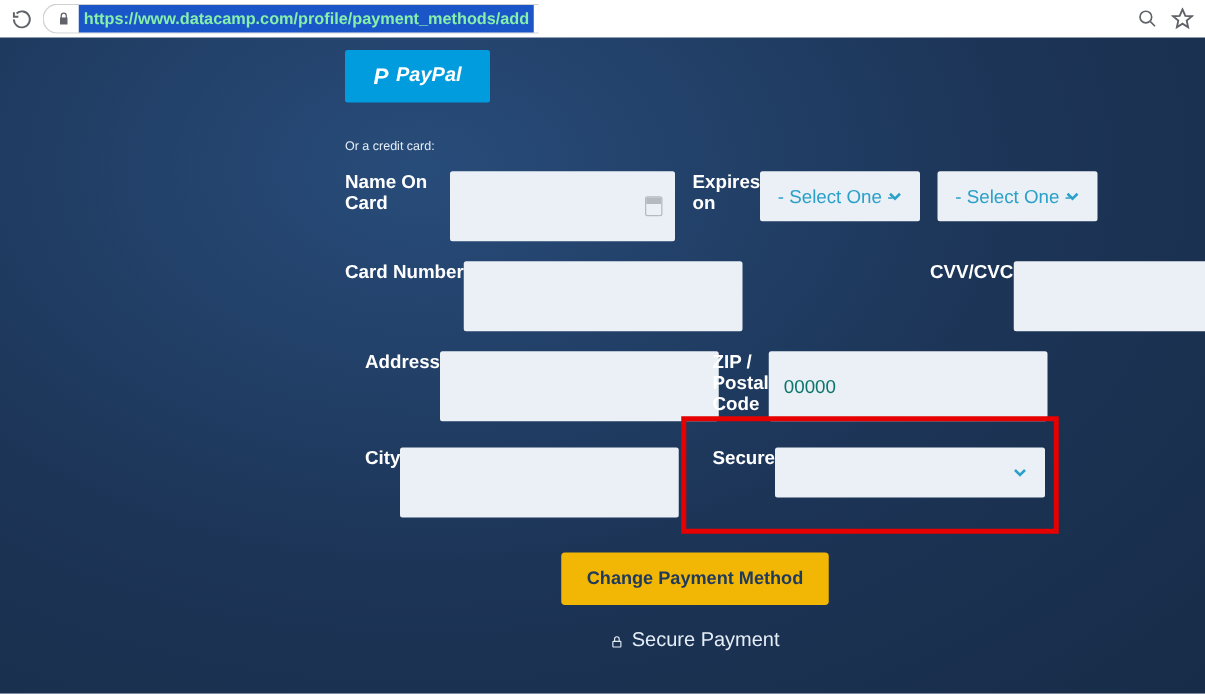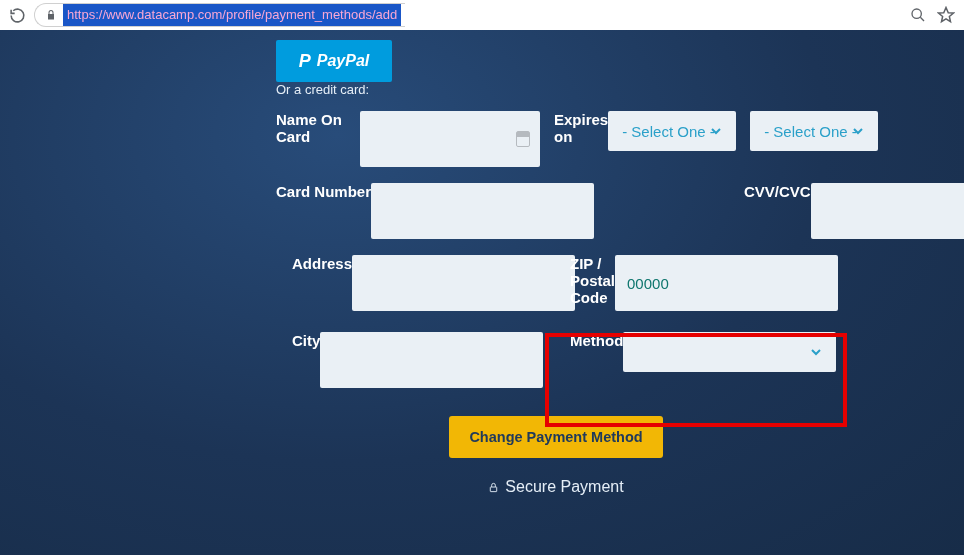--- a/index.html
+++ b/index.html
@@ -32,26 +32,27 @@
     border-left: 1px solid #d0d0d0;
     border-top: 1px solid #d0d0d0;
     border-bottom: 1px solid #d0d0d0;
     padding-left: 10px;
     padding-right: 4px;
     background: #fff;
   }
   .url-lock { color: #5f6368; display:flex; align-items:center; }
   .url-text {
     background: #1a56c7;
-    color: #f9a8d4;
+    color: #86efac;
     font-size: 13px;
     padding: 2px 4px;
     margin-left: 6px;
     line-height: 18px;
     font-family: Arial, sans-serif;
+    font-weight: bold;
   }
   .bar-spacer { flex: 1; }
   .zoom-icon, .star-icon {
     width: 20px; height: 20px;
     color: #5f6368;
     display:flex; align-items:center; justify-content:center;
   }
 
   .page {
     width: 964px;
@@ -83,21 +84,22 @@
     gap: 6px;
     cursor: pointer;
   }
   .paypal-p {
     font-size: 18px;
     font-weight: 800;
     font-style: italic;
   }
   .or-text {
     color: #e5eef7;
-    font-size: 13px;
+    font-size: 10px;
+    margin-top: 30px;
     margin-bottom: 14px;
   }
   .row { display: flex; gap: 14px; }
   .field { display: flex; flex-direction: row; }
   .label {
     color: #fff;
     font-weight: 700;
     font-size: 15px;
     margin-bottom: 10px;
   }
@@ -293,21 +295,21 @@
         <input class="input" value="00000" style="">
       </div>
     </div>
 
     <div class="row section-gap">
       <div class="field city-col">
         <div class="label">City</div>
         <input class="input" value="" style="">
       </div>
       <div class="field country-col">
-        <div class="label">Method</div>
+        <div class="label">Secure</div>
         <div class="select select-empty" style="width:100%">
           <span class="sel-text"></span>
           <span class="chev">
             <svg width="16" height="16" viewBox="0 0 24 24" fill="none" stroke="currentColor" stroke-width="3">
                 <polyline points="6 9 12 15 18 9"></polyline>
               </svg>
           </span>
         </div>
       </div>
     </div>

